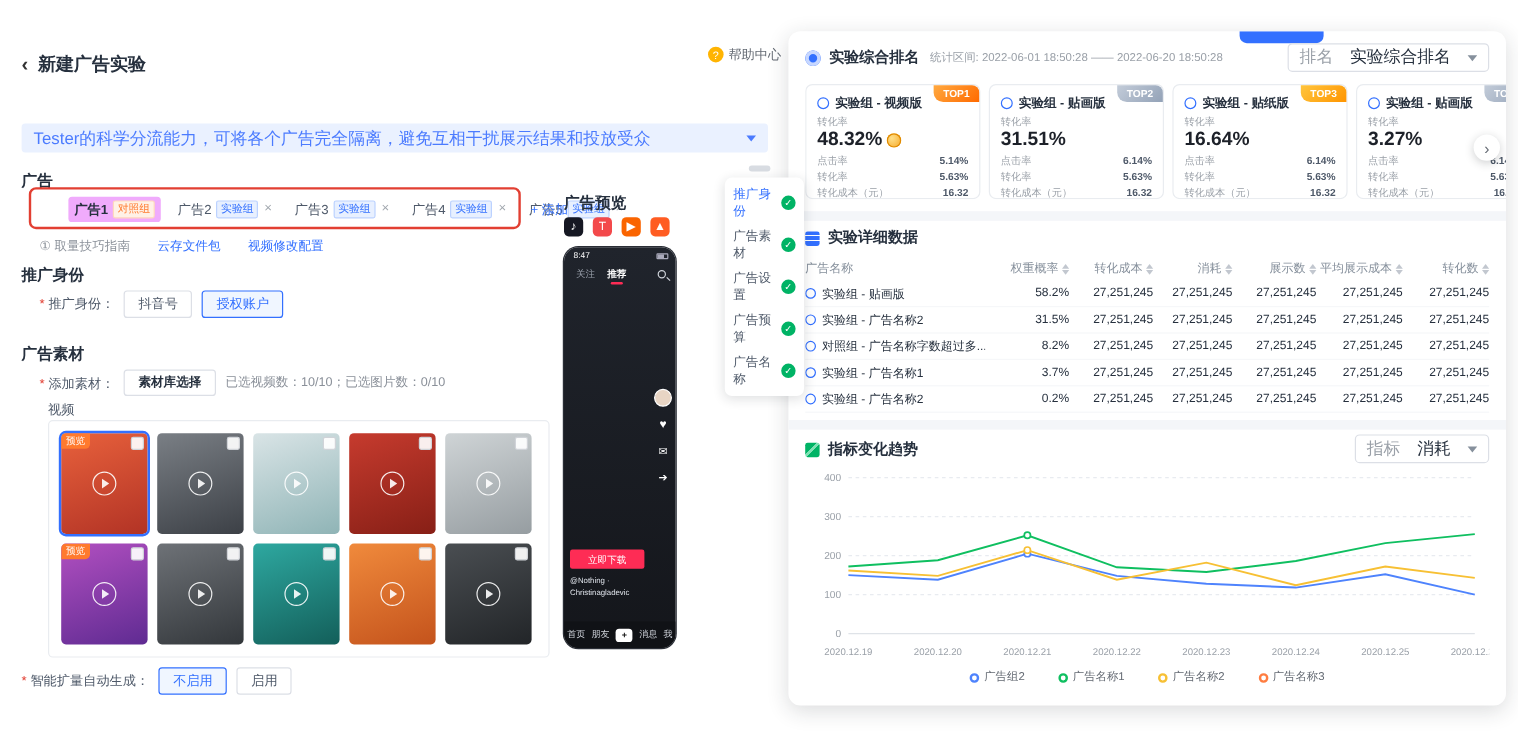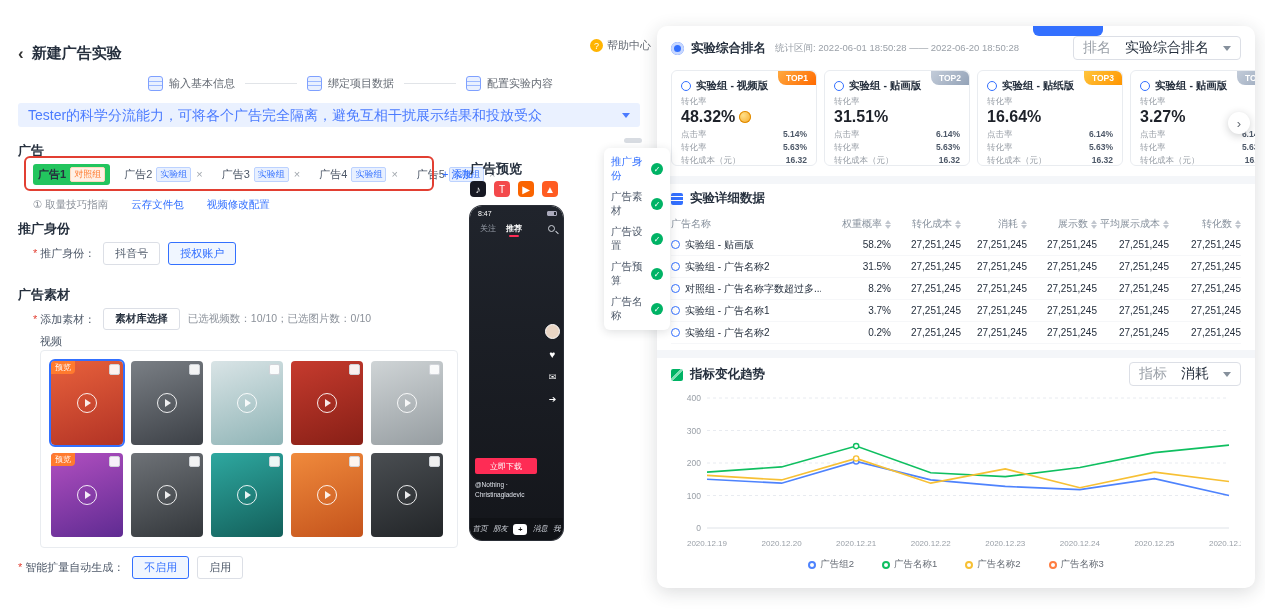--- a/index.html
+++ b/index.html
@@ -34,21 +34,21 @@
   .sec-title-l { position:absolute; left:18px; font-size:13px; font-weight:700; color:#26303e; }
   #ads-title { top:142px; }
   #identity-title { top:220px; }
   #materials-title { top:286px; }
 
   .red-box { position:absolute; left:24px; top:156px; width:410px; height:35px;
     border:2px solid #e23f32; border-radius:6px; pointer-events:none; z-index:5; }
   .tabs { position:absolute; left:33px; top:162px; display:flex; align-items:center; gap:9px; height:24px; }
   .tab { display:flex; align-items:center; gap:4px; font-size:11px; color:#4e5969; padding:3px 5px;
     border-radius:3px; cursor:pointer; white-space:nowrap; }
-  .tab.active { background:#22c55e; color:#26303e; font-weight:700; }
+  .tab.active { background:#f0abfc; color:#26303e; font-weight:700;margin-left:24px; }
   .tag { font-size:9px; padding:0 3px; border-radius:2px; line-height:13px; font-weight:400; }
   .tag.ctrl { color:#ff7a2e; background:#fff1e6; border:1px solid #ffd9bd; }
   .tag.exp { color:#3370ff; background:#e8f0ff; border:1px solid #bcd2ff; }
   .tab-x { color:#a0a6ad; font-size:11px; margin-left:1px; }
   .add-tab { position:absolute; left:442px; top:167px; font-size:11px; color:#3370ff; cursor:pointer; }
 
   .tip { position:absolute; left:33px; top:198px; font-size:10.5px; color:#8a9099; }
   .tip .lk { color:#3370ff; margin-left:20px; cursor:pointer; }
 
   .field-row { position:absolute; display:flex; align-items:center; gap:8px; font-size:11px; color:#4e5969; }
@@ -112,21 +112,21 @@
     line-height:1.5; }
   .ph-rail { position:absolute; right:3px; top:118px; display:flex; flex-direction:column; gap:9px;
     align-items:center; }
   .rail-ic { width:13px; height:13px; display:flex; align-items:center; justify-content:center;
     color:#fff; font-size:10px; cursor:pointer; }
   .avatar-icon { width:15px; height:15px; background:#e8d5c4; border:1px solid #fff; border-radius:50%; }
   .like-icon::after { content:"♥"; }
   .comment-icon::after { content:"✉"; font-size:9px; }
   .share-icon::after { content:"➔"; font-size:9px; }
   .ph-nav { position:absolute; bottom:0; left:0; right:0; height:22px; background:#101216;
-    display:flex; align-items:center; justify-content:space-around; color:#cfd3da; font-size:7.5px;font-style:italic; }
+    display:flex; align-items:center; justify-content:space-around; color:#cfd3da; font-size:7.5px; }
   .ph-nav-item { cursor:pointer; }
   .ph-nav-item.plus { background:#fff; color:#111; border-radius:3px; padding:1px 5px; font-weight:700; }
 
   
   .anchor-pill { position:absolute; left:624px; top:138px; width:18px; height:5px; border-radius:3px;
     background:#d8dce2; z-index:20; }
   .anchor { position:absolute; left:604px; top:148px; width:66px; background:#fff; border-radius:6px;
     box-shadow:0 2px 10px rgba(31,35,41,.14); padding:7px 7px; display:flex; flex-direction:column;
     gap:7px; z-index:20; }
   .an-item { display:flex; align-items:center; justify-content:space-between; gap:4px;
@@ -213,36 +213,20 @@
   <div class="lp">
     <div class="lp-title-row">
       <span class="back">‹</span>
       <span>新建广告实验</span>
     </div>
     <div class="help">
       <span class="help-ic"></span>
       <span>帮助中心</span>
     </div>
 
-    <div class="stepper" id="stepper">
-        <span class="step">
-          <span class="step-ic"></span>
-          <span>输入基本信息</span>
-        </span>
-        <span class="step-line"></span>
-        <span class="step">
-          <span class="step-ic"></span>
-          <span>绑定项目数据</span>
-        </span>
-        <span class="step-line"></span>
-        <span class="step">
-          <span class="step-ic"></span>
-          <span>配置实验内容</span>
-        </span>
-      </div>
 
     <div class="banner">
       <span>Tester的科学分流能力，可将各个广告完全隔离，避免互相干扰展示结果和投放受众</span>
       <span class="b-caret"></span>
     </div>
 
     <div class="sec-title-l" id="ads-title">广告</div>
     <div class="red-box"></div>
     <div class="tabs" id="ad-tabs">
         <div class="tab active">

